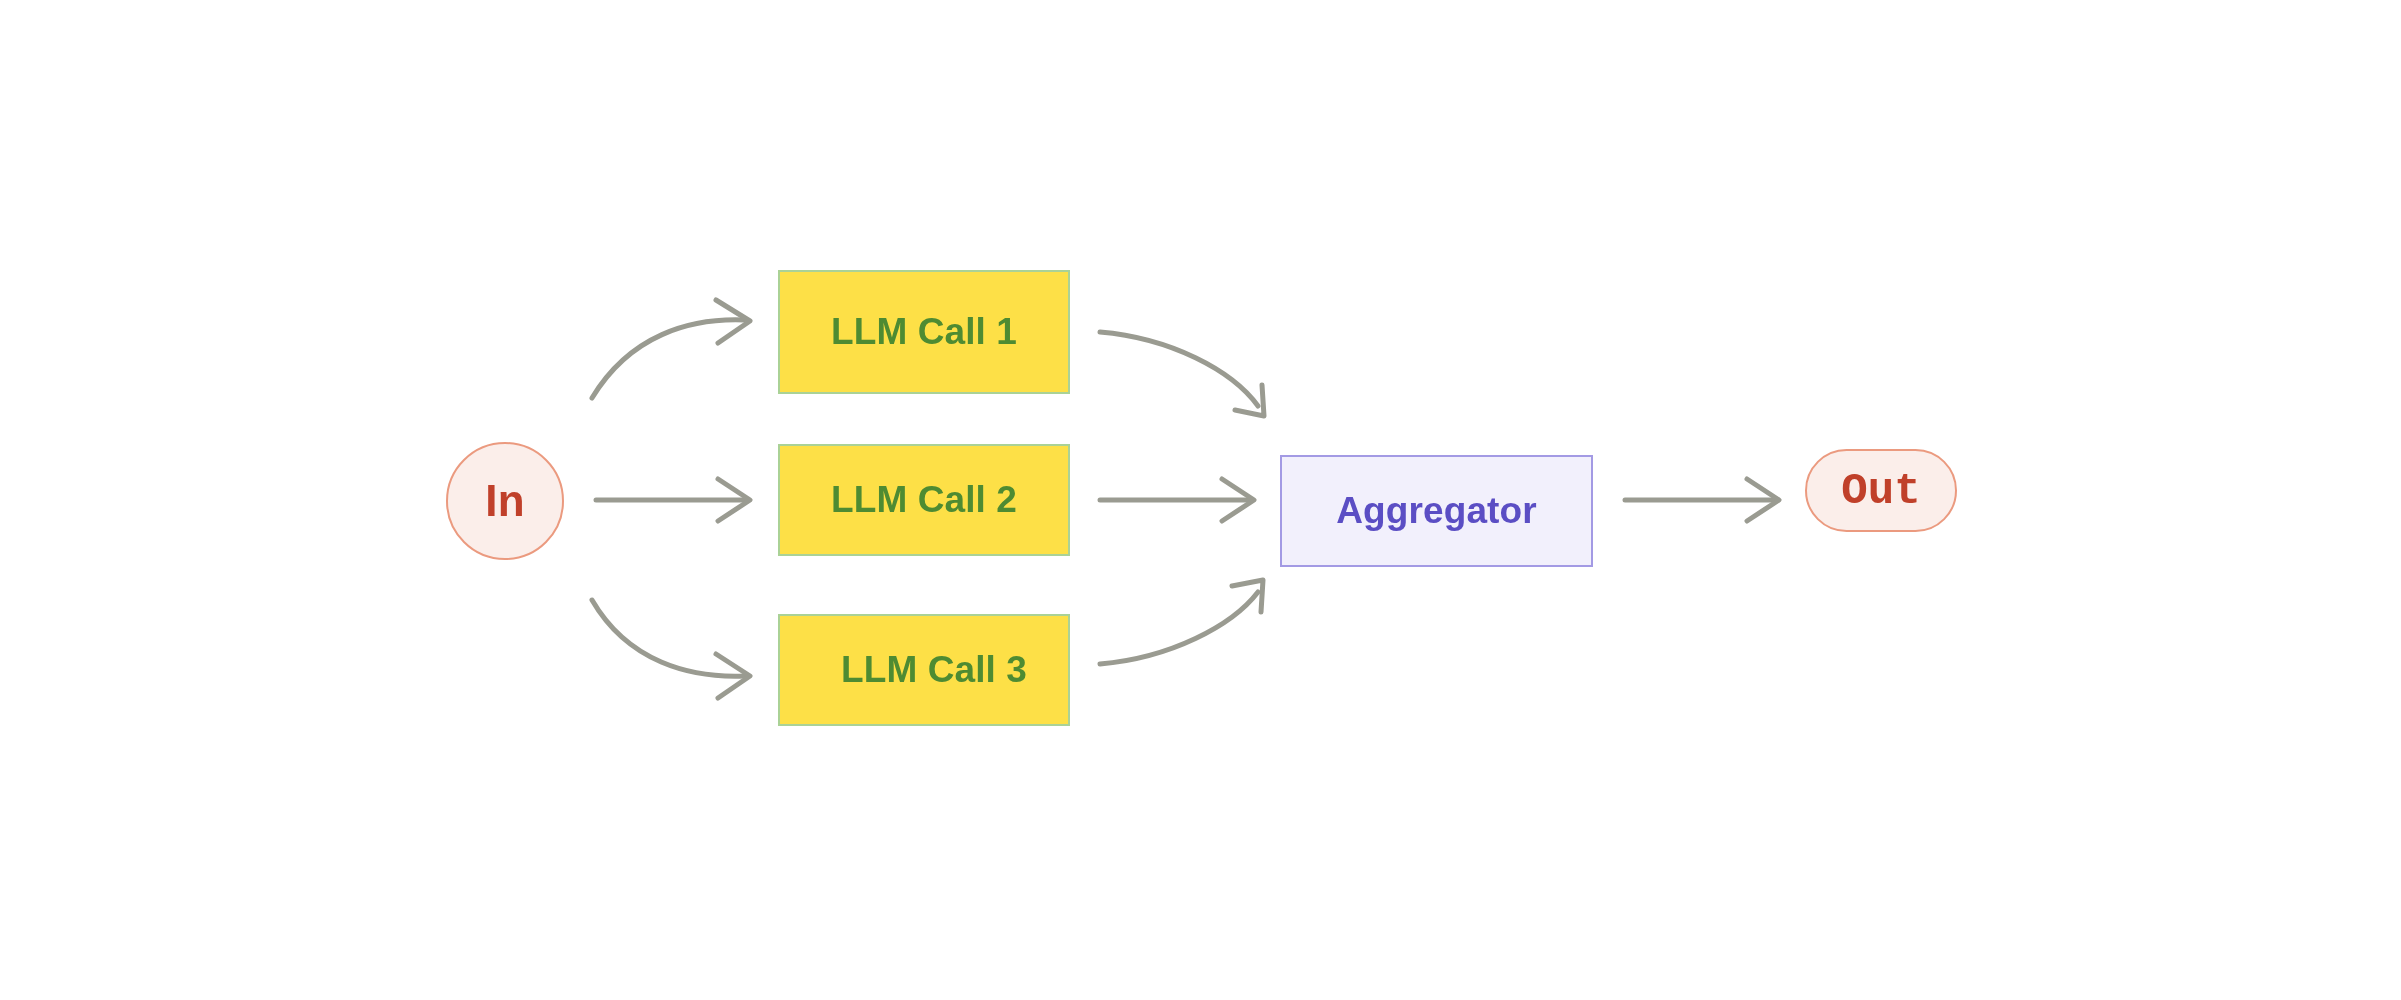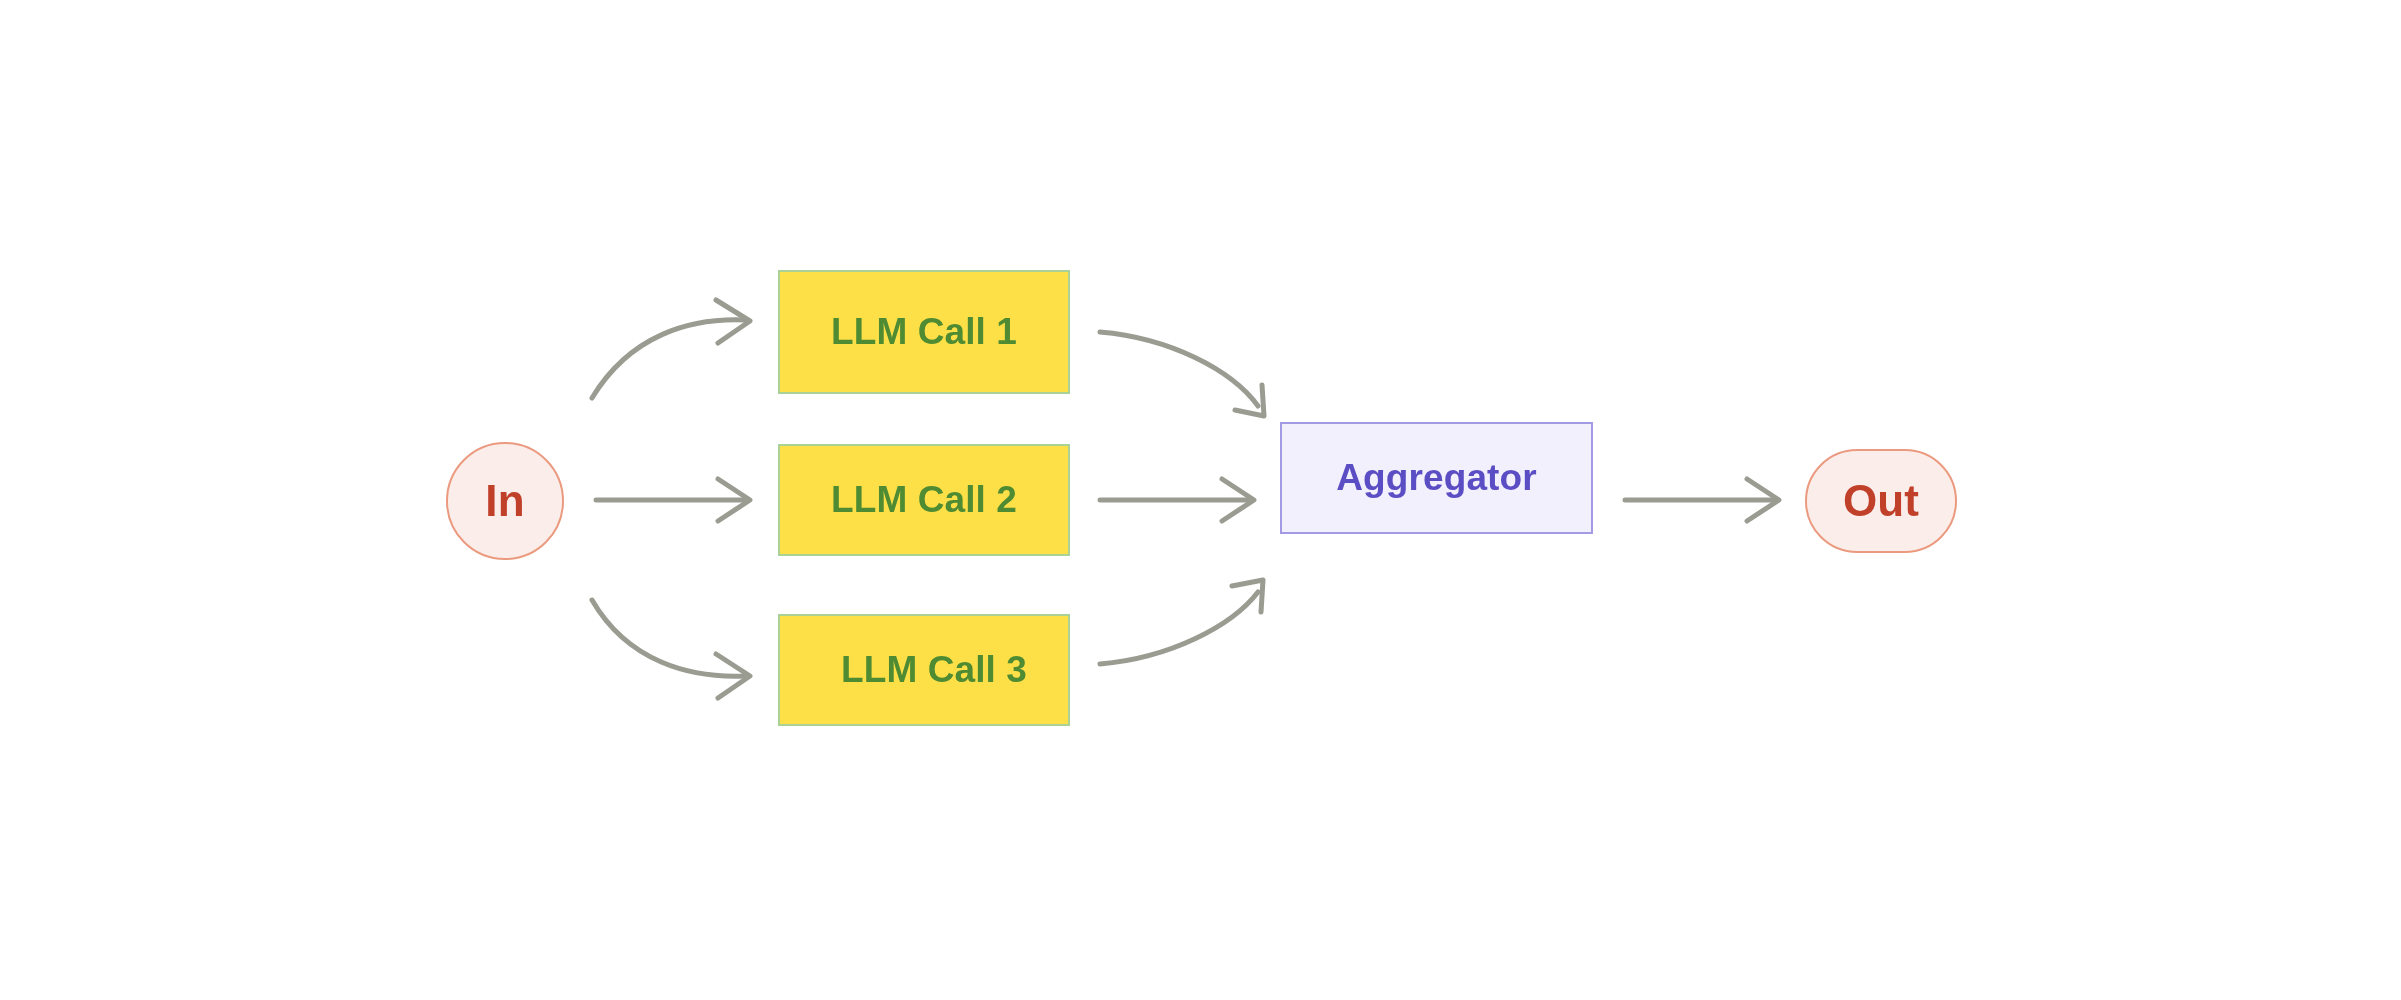--- a/index.html
+++ b/index.html
@@ -54,22 +54,23 @@
     left: 446px;
     top: 442px;
     width: 118px;
     height: 118px;
     border-radius: 59px;
   }
   #node-out {
     left: 1805px;
     top: 449px;
     width: 152px;
-    height: 104px;
+    height: 83px;
     border-radius: 52px;
+    font-family: Liberation Mono, monospace;
   }
 
   
   .process {
     background: #fde047;
     border: 2px solid #aad296;
     left: 778px;
     width: 292px;
   }
   .process .node-label {
@@ -78,21 +79,21 @@
   }
   #node-llm-1 { top: 270px;  height: 124px; }
   #node-llm-2 { top: 444px;  height: 112px; }
   #node-llm-3 { top: 614px;  height: 112px; padding-left: 20px; }
 
   
   .aggregate {
     background: #f2f0fc;
     border: 2px solid #a39ae4;
     left: 1280px;
-    top: 422px;
+    top: 455px;
     width: 313px;
     height: 112px;
   }
   .aggregate .node-label {
     color: #5b4ec4;
     font-size: 37px;
   }
 </style>
 </head>
 <body>

